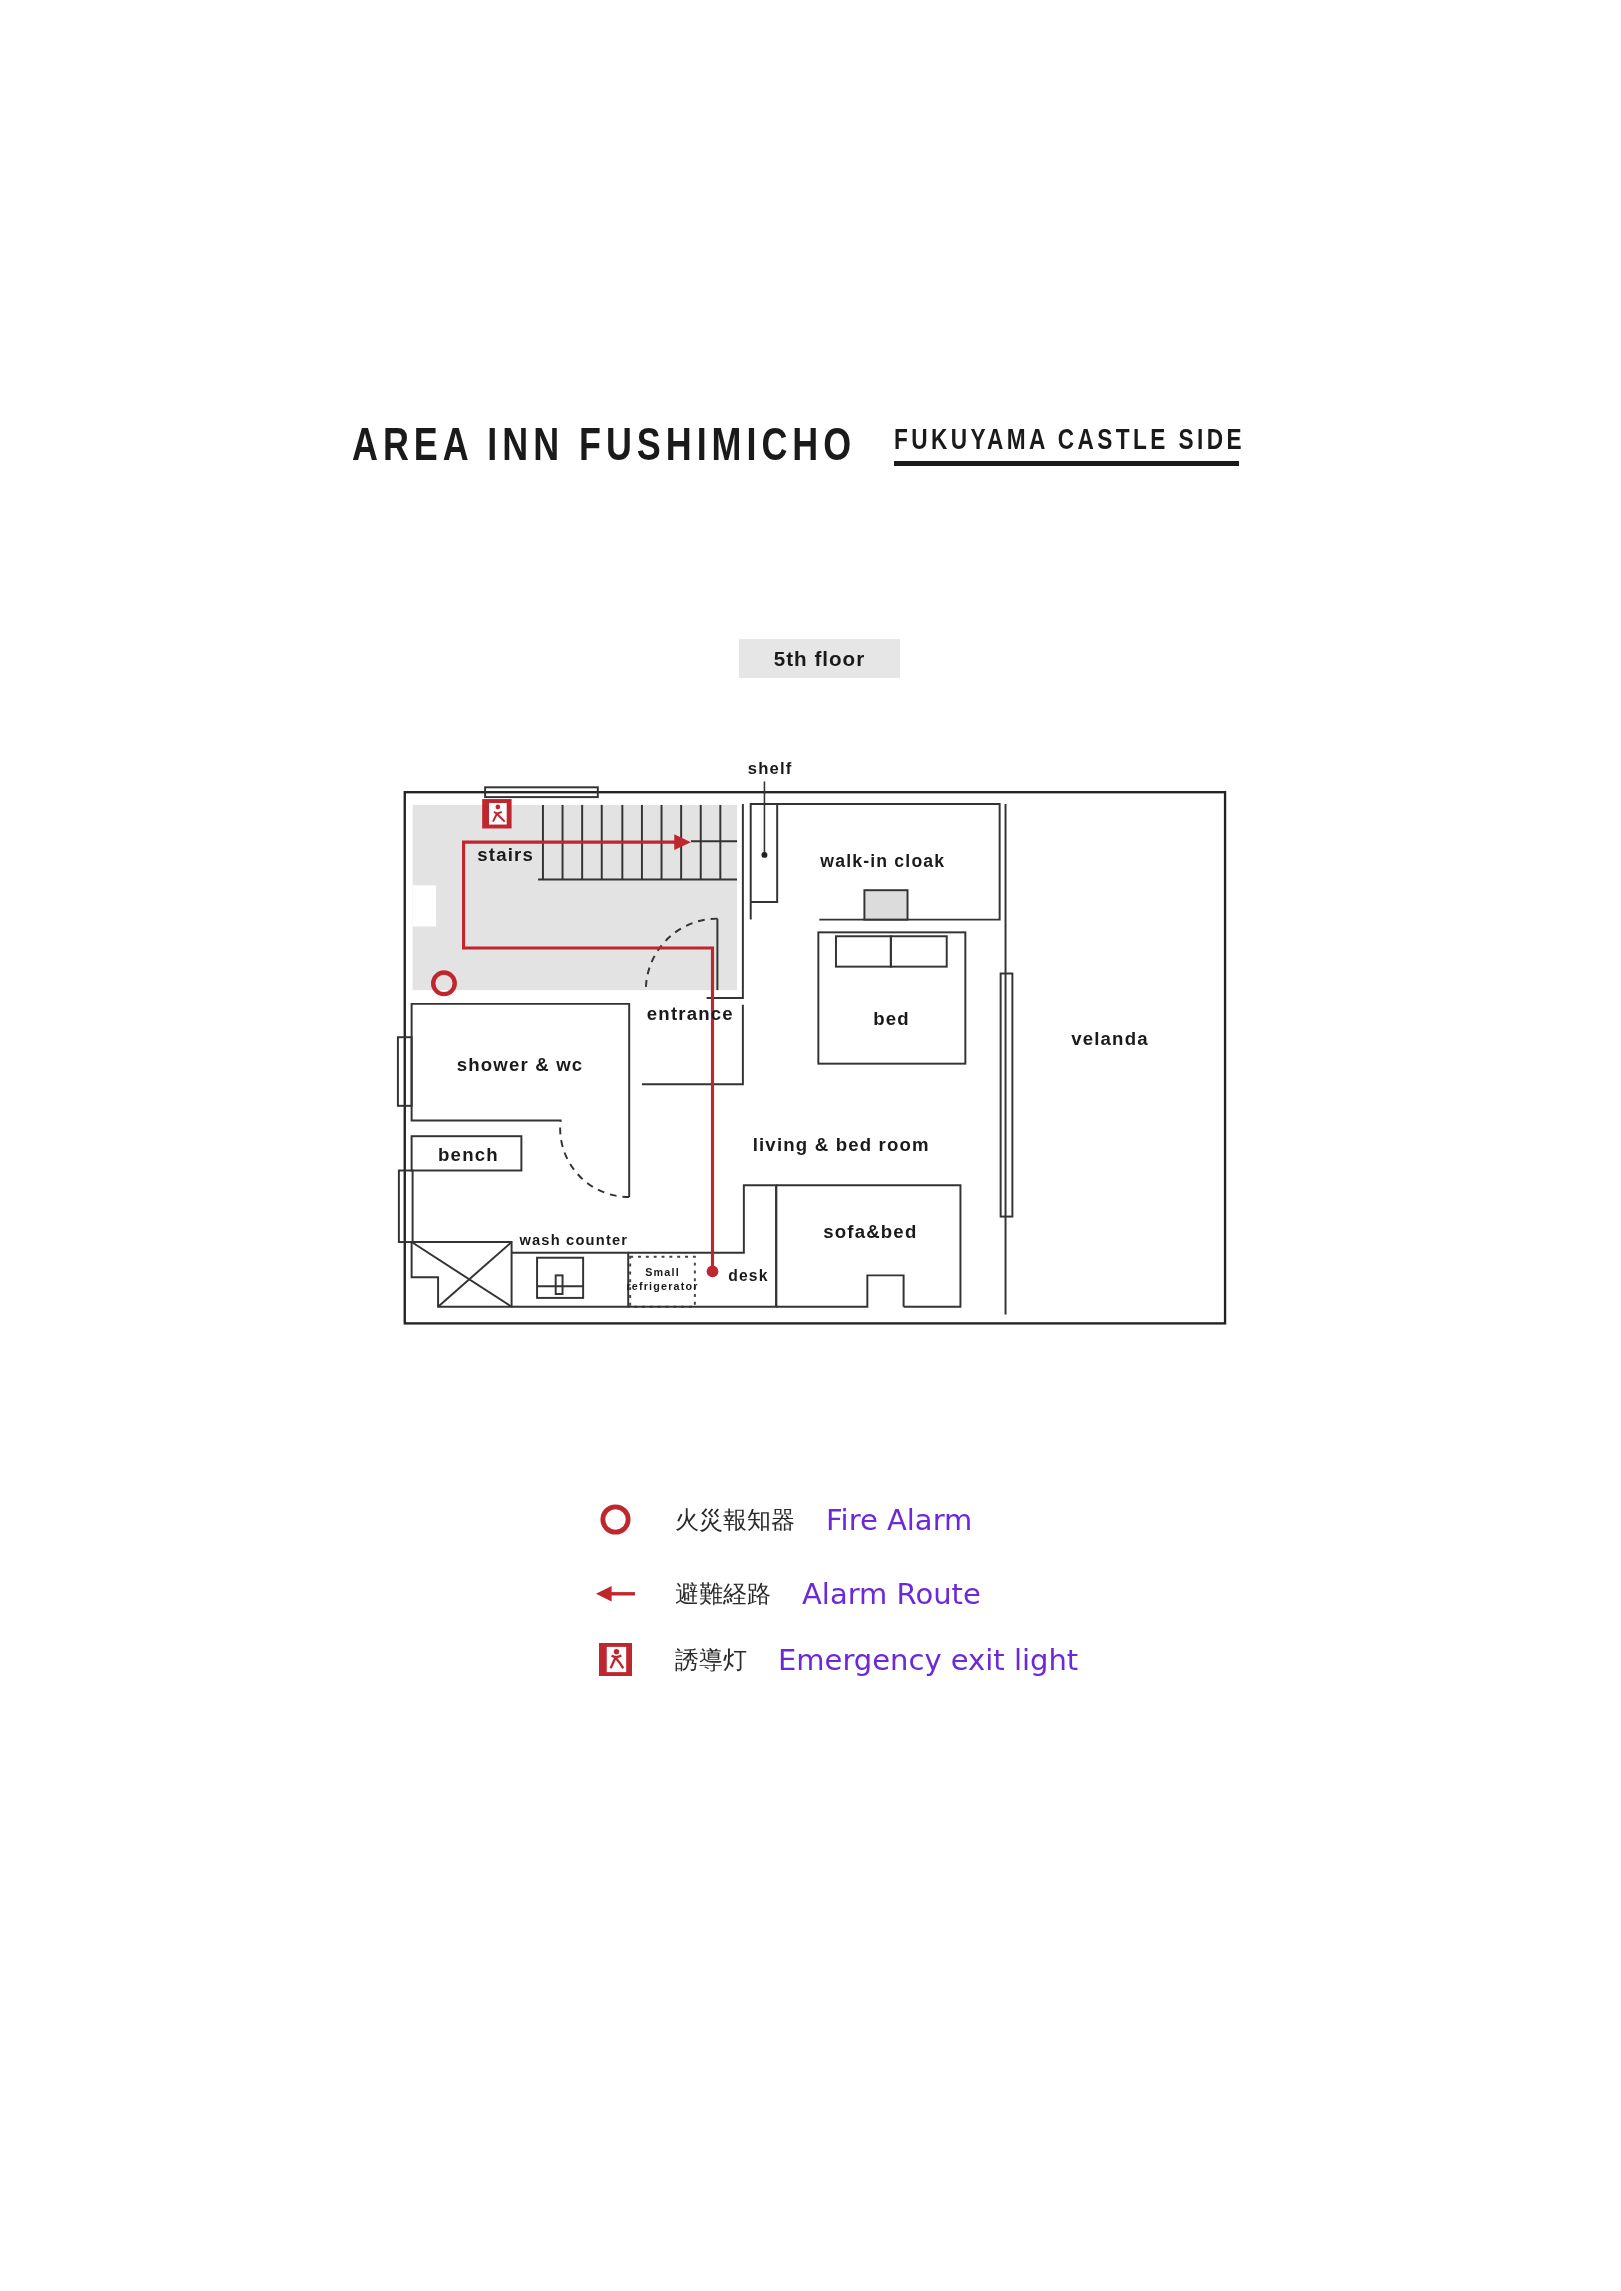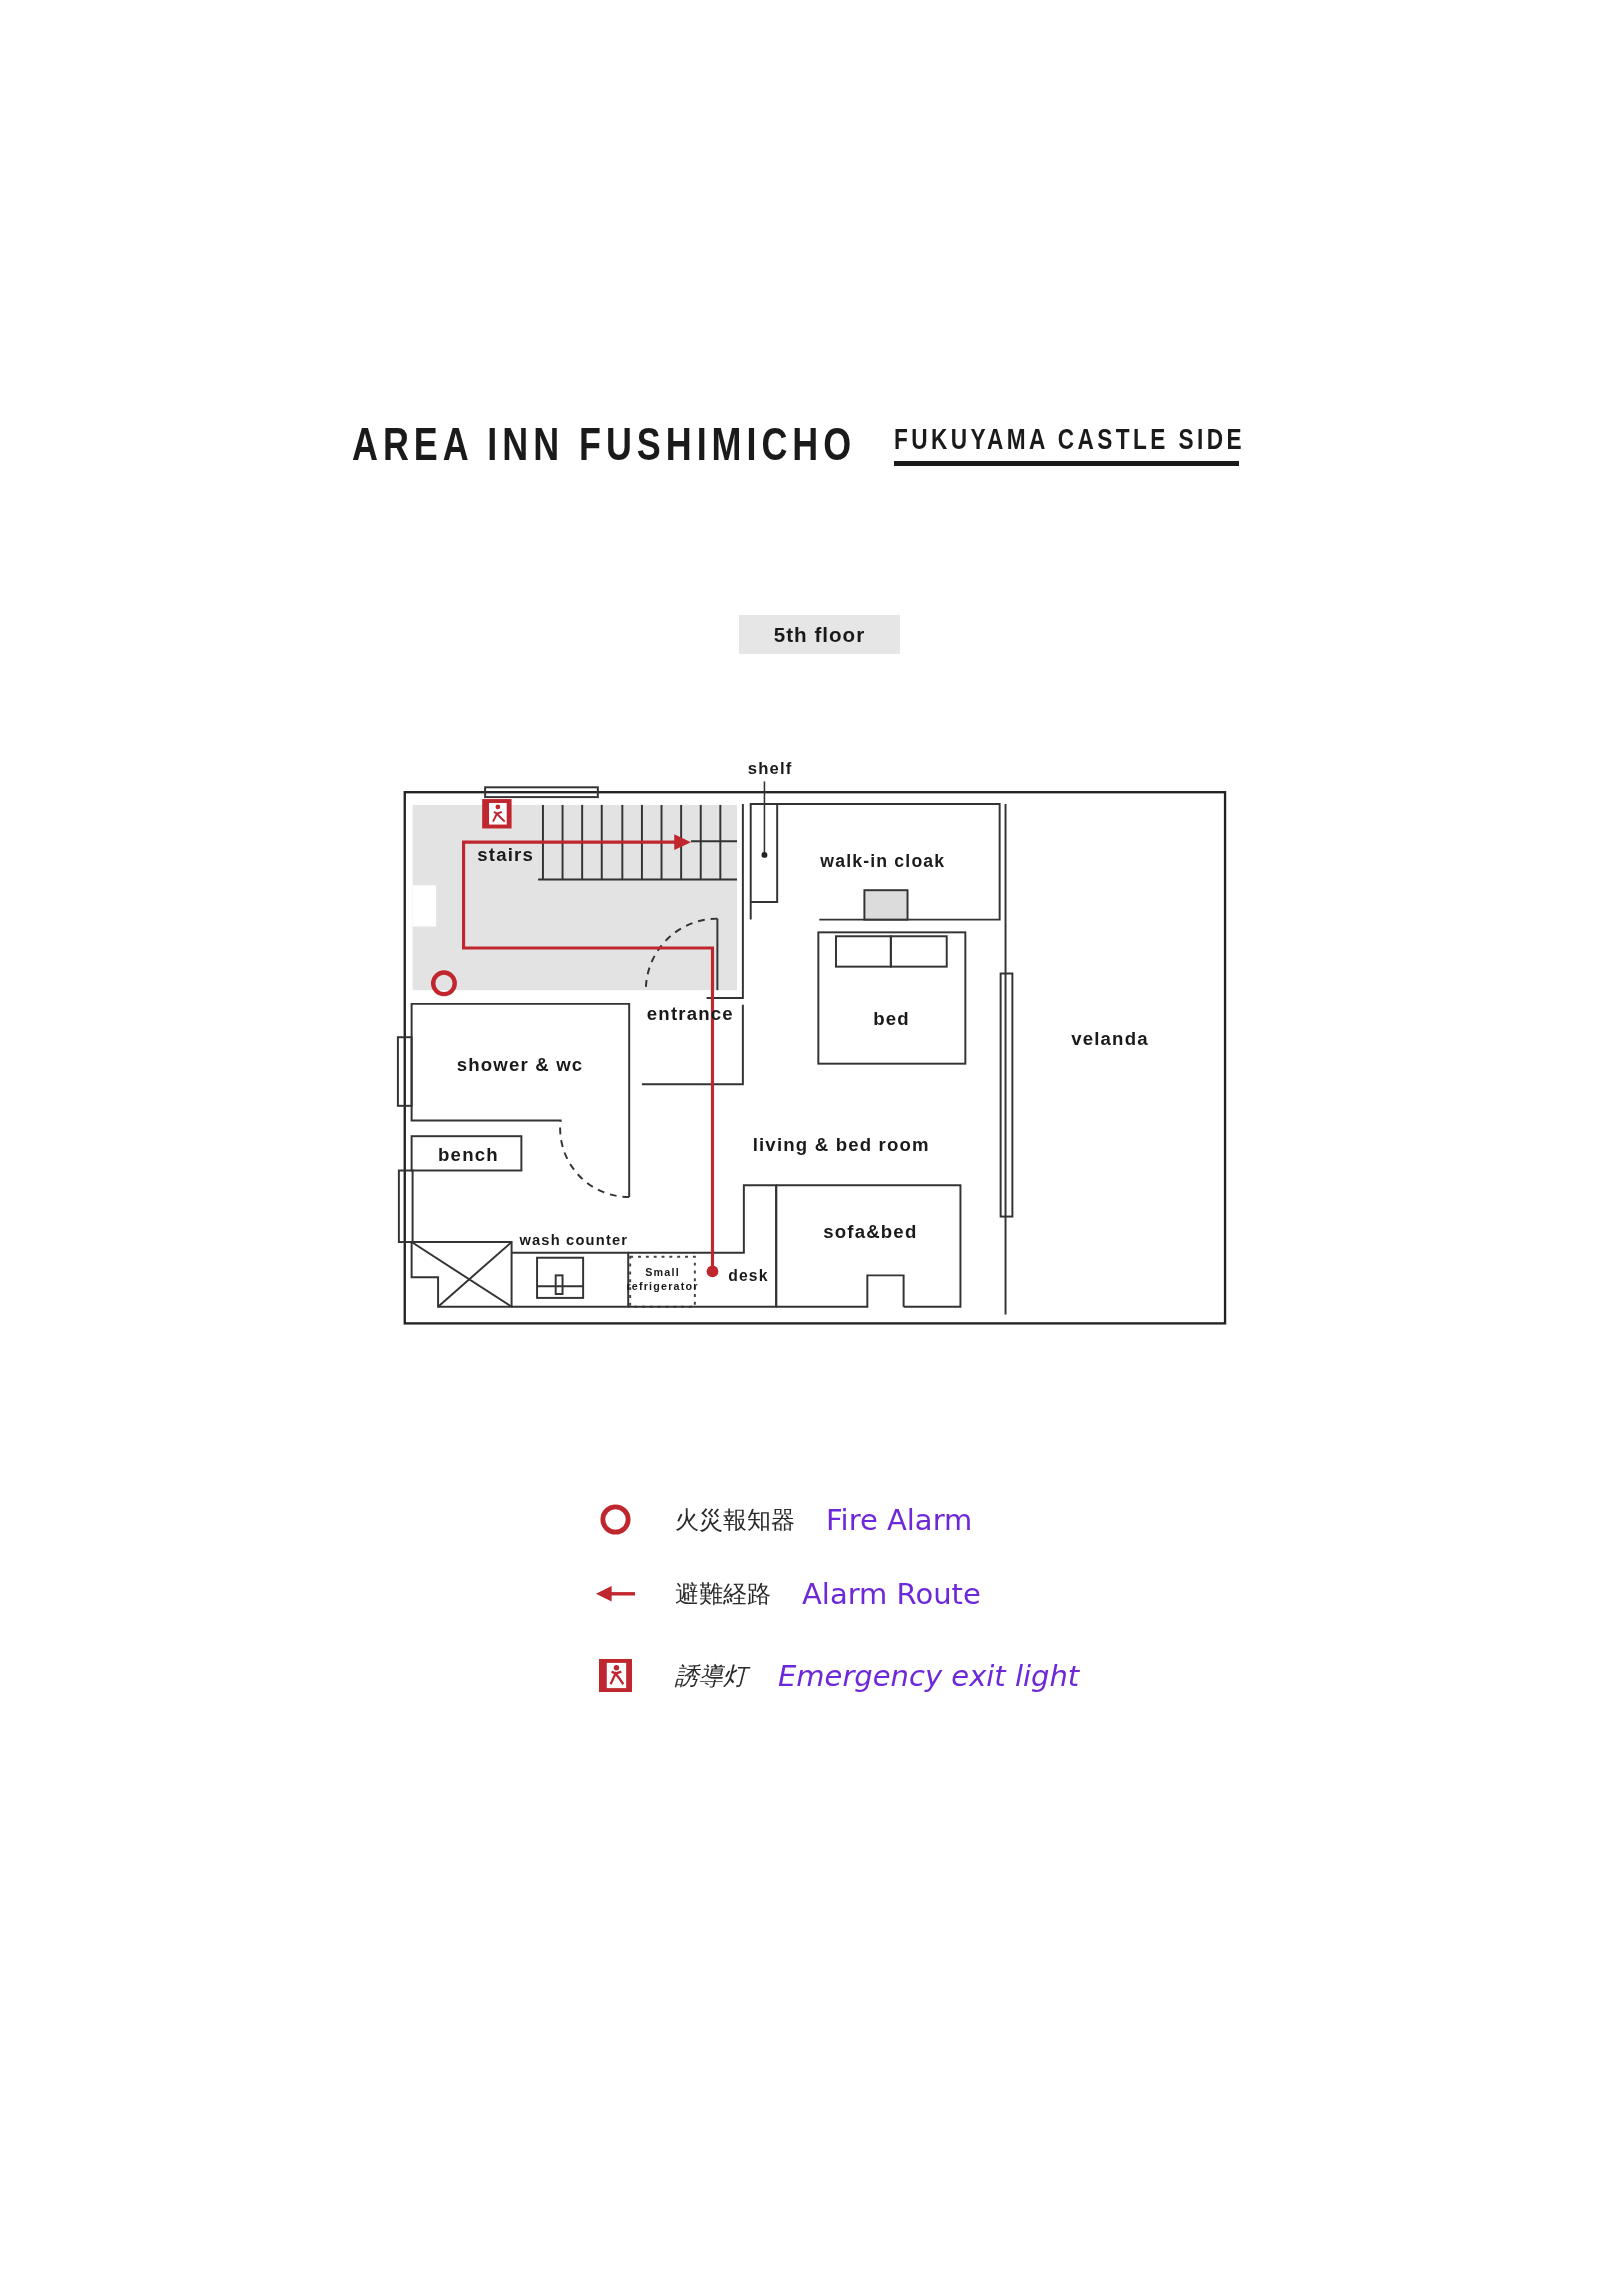--- a/index.html
+++ b/index.html
@@ -3,21 +3,21 @@
 <meta charset="utf-8">
 <style>
   html, body { margin: 0; padding: 0; background: #ffffff; }
   body { width: 1621px; height: 2292px; position: relative; overflow: hidden; font-family: "Liberation Sans", sans-serif; color: #1a1a1a; }
 
   .header { position: absolute; left: 352px; top: 417px; width: 882px; height: 59px; }
   .title-main { position: absolute; left: 0; top: 0; font-family: "Liberation Sans", sans-serif; font-weight: bold; font-size: 46px; letter-spacing: 6.4px; transform: scaleX(0.78); transform-origin: left top; white-space: nowrap; color: #1a1a1a; line-height: 55px; }
   .title-sub { position: absolute; left: 542px; top: 4.9px; font-family: "Liberation Sans", sans-serif; font-weight: bold; font-size: 29px; letter-spacing: 4.4px; transform: scaleX(0.78); transform-origin: left top; white-space: nowrap; color: #1a1a1a; line-height: 35px; }
   .title-underline { position: absolute; left: 542px; top: 44px; width: 345px; height: 4.9px; background: #1a1a1a; }
 
-  .floor-badge { position: absolute; left: 739px; top: 615px; width: 161px; height: 39px; background: #e6e6e6; display: flex; align-items: center; justify-content: center; font-family: "Liberation Sans", sans-serif; font-weight: bold; font-size: 20.6px; letter-spacing: 1px; color: #1a1a1a; }
+  .floor-badge { position: absolute; left: 739px; top: 639px; width: 161px; height: 39px; background: #e6e6e6; display: flex; align-items: center; justify-content: center; font-family: "Liberation Sans", sans-serif; font-weight: bold; font-size: 20.6px; letter-spacing: 1px; color: #1a1a1a; }
 
   .plan { position: absolute; left: 0; top: 0; width: 1621px; height: 2292px; pointer-events: none; }
   .plan text { font-family: "Liberation Sans", sans-serif; font-weight: bold; fill: #1a1a1a; letter-spacing: 1.2px; }
   .plan .wall { stroke: #222; stroke-width: 2.4; fill: none; }
   .plan .thin { stroke: #333; stroke-width: 2; fill: none; }
 
   .legend { position: absolute; left: 596px; top: 1490px; width: 510px; }
   .legend-row { position: absolute; left: 0; height: 59px; display: flex; align-items: center; white-space: nowrap; }
   .legend-icon { width: 39px; height: 39px; display: flex; align-items: center; justify-content: center; }
   .legend-jp { font-family: "DejaVu Sans", sans-serif; font-size: 24px; color: #2a2a2a; margin-left: 40px; }
@@ -164,21 +164,21 @@
   <div class="legend-row" style="top:74px;">
     <div class="legend-icon">
       <svg width="39" height="19.6" viewBox="0 0 40 20">
           <line x1="12" y1="10" x2="40" y2="10" stroke="#c0262d" stroke-width="3.5"></line>
           <polygon points="0,10 16,2 16,18" fill="#c0262d"></polygon>
         </svg>
     </div>
     <span class="legend-jp">避難経路</span>
     <span class="legend-en">Alarm Route</span>
   </div>
-  <div class="legend-row" style="top:156px;font-style:italic;">
+  <div class="legend-row" style="top:140px;">
     <div class="legend-icon">
       <svg width="33" height="33" viewBox="0 0 34 34">
         <rect x="0" y="0" width="34" height="34" fill="#c0262d"></rect>
         <rect x="8" y="4" width="20" height="26" fill="#fff"></rect>
         <circle cx="18" cy="9" r="2.8" fill="#c0262d"></circle>
         <path d="M 12 26 L 17 15 L 21 20 L 25 26 M 17 15 L 13 13 M 17 15 L 23 13" stroke="#c0262d" stroke-width="2.4" fill="none"></path>
       </svg>
     </div>
     <span class="legend-jp">誘導灯</span>
     <span class="legend-en">Emergency exit light</span>

